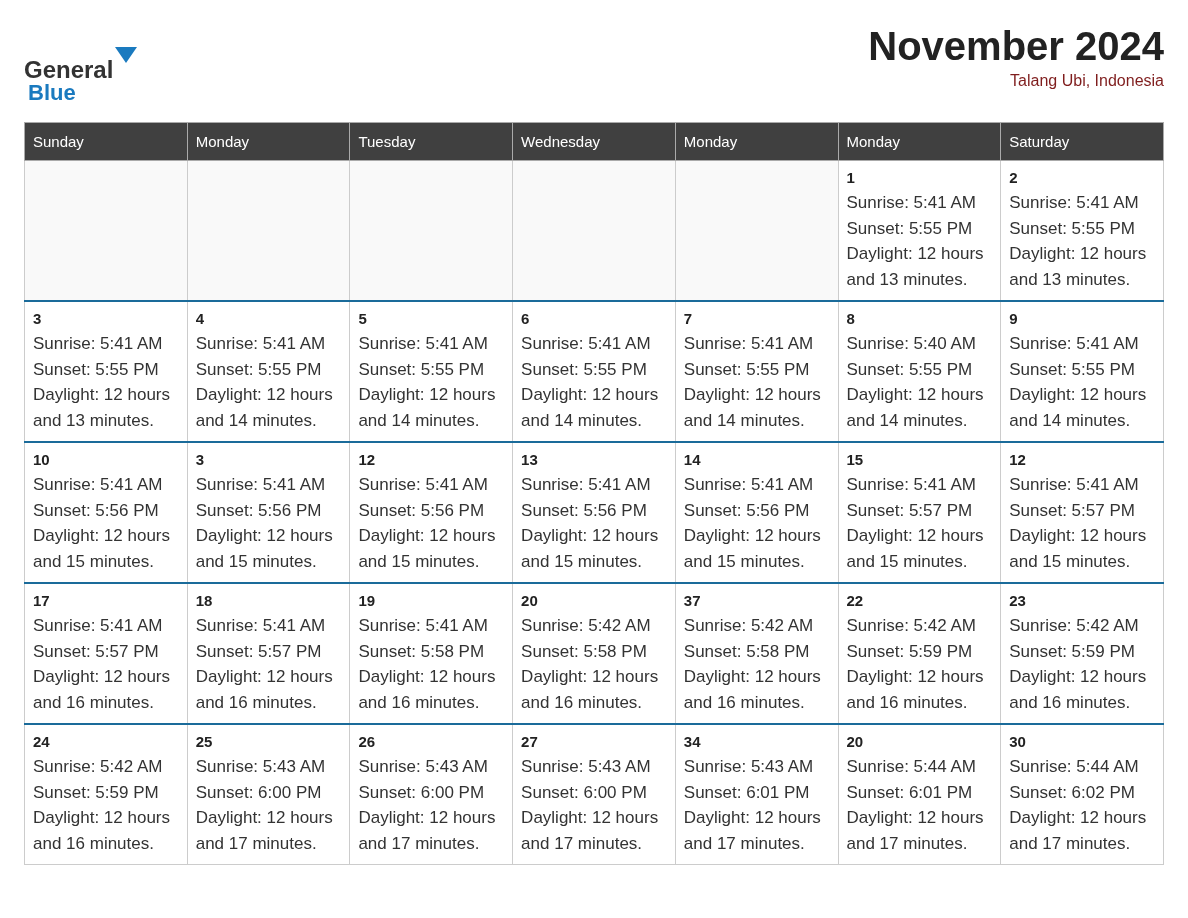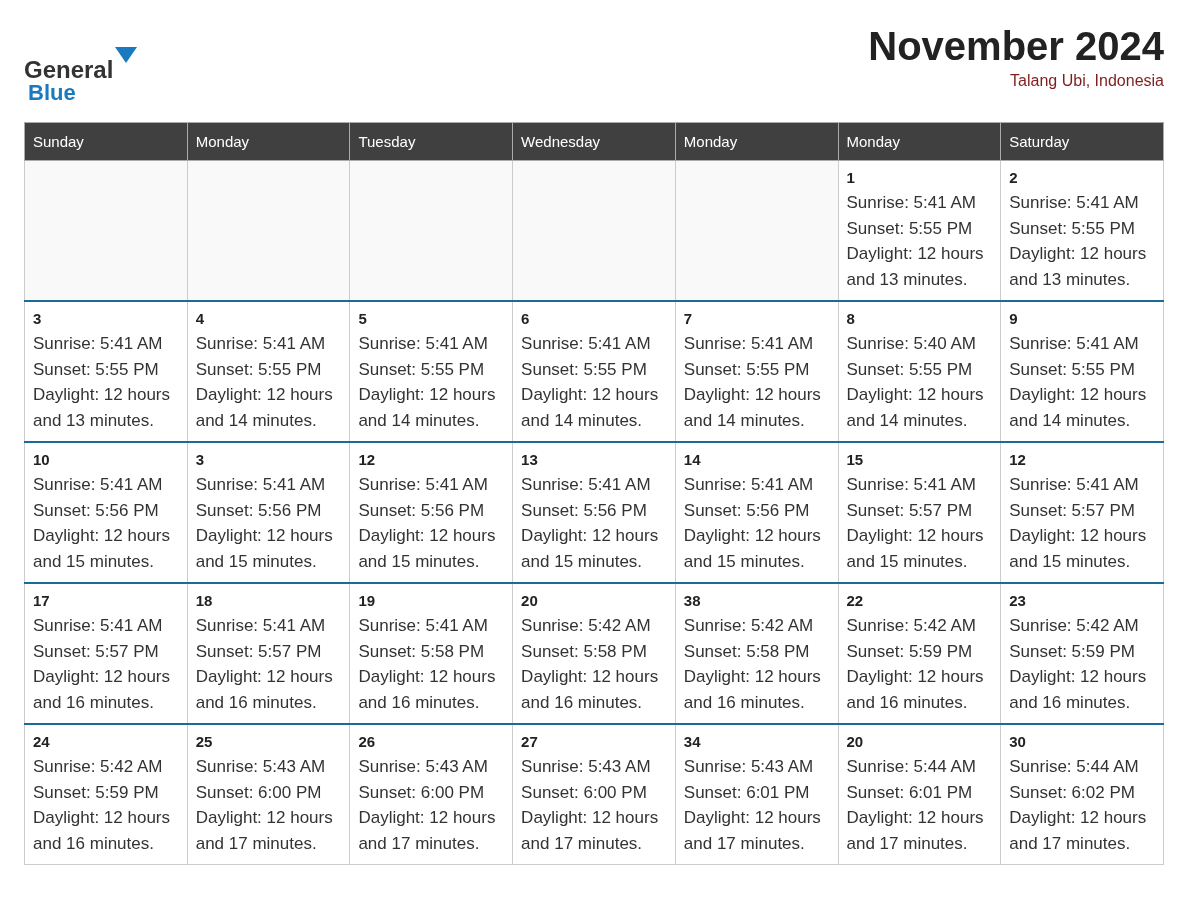--- a/index.html
+++ b/index.html
@@ -208,21 +208,21 @@
         </td>
         <td>
           <span class="day-number">19</span>
           <div class="day-info">Sunrise: 5:41 AM<br>Sunset: 5:58 PM<br>Daylight: 12 hours<br>and 16 minutes.</div>
         </td>
         <td>
           <span class="day-number">20</span>
           <div class="day-info">Sunrise: 5:42 AM<br>Sunset: 5:58 PM<br>Daylight: 12 hours<br>and 16 minutes.</div>
         </td>
         <td>
-          <span class="day-number">38</span>
+          <span class="day-number">37</span>
           <div class="day-info">Sunrise: 5:42 AM<br>Sunset: 5:58 PM<br>Daylight: 12 hours<br>and 16 minutes.</div>
         </td>
         <td>
           <span class="day-number">22</span>
           <div class="day-info">Sunrise: 5:42 AM<br>Sunset: 5:59 PM<br>Daylight: 12 hours<br>and 16 minutes.</div>
         </td>
         <td>
           <span class="day-number">23</span>
           <div class="day-info">Sunrise: 5:42 AM<br>Sunset: 5:59 PM<br>Daylight: 12 hours<br>and 16 minutes.</div>
         </td>

